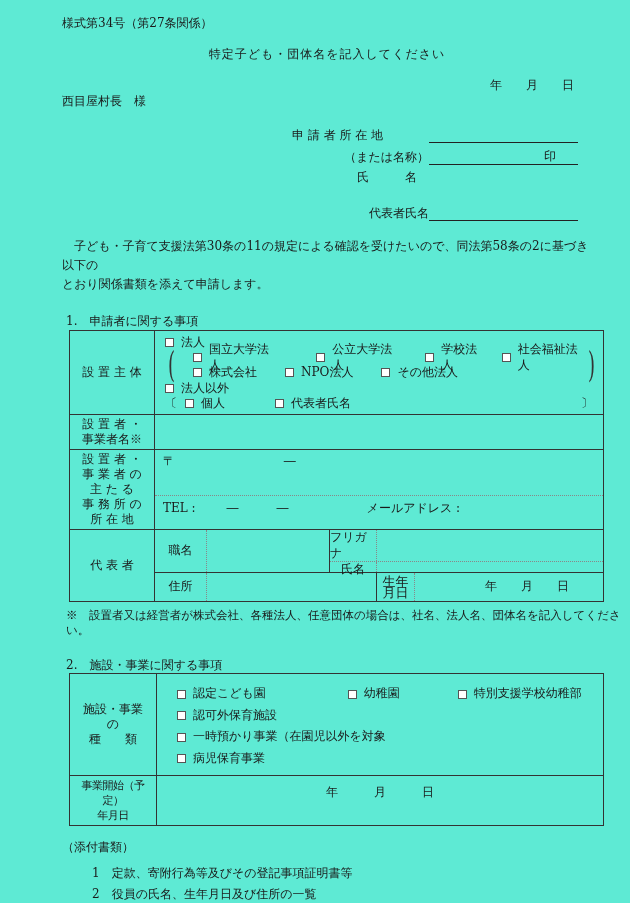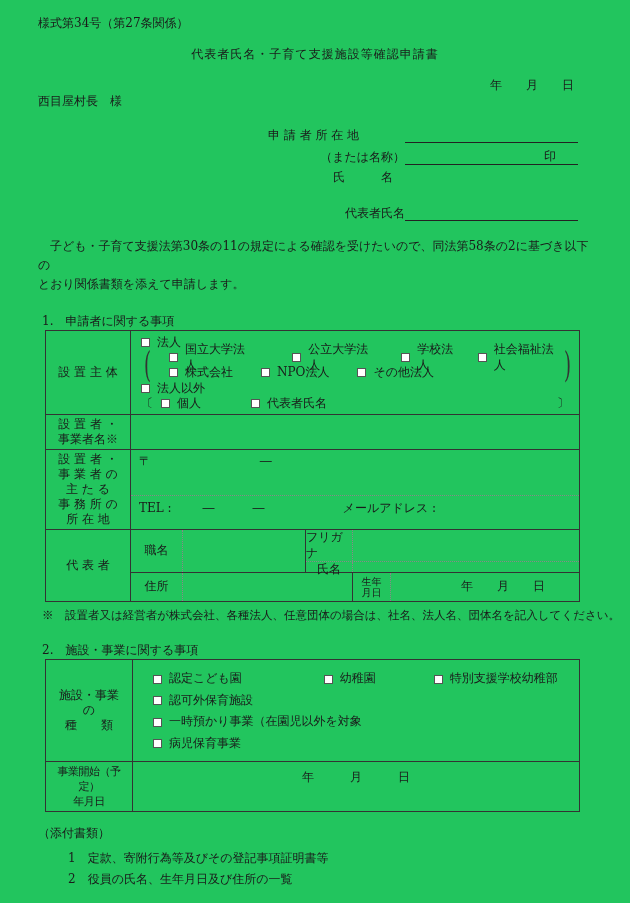--- a/index.html
+++ b/index.html
@@ -1,21 +1,21 @@
 <!DOCTYPE html>
 <html><head>
 <meta charset="utf-8">
 <style>
   * { box-sizing: border-box; }
   html,body { margin:0; padding:0; background:#e8e8e8; }
   .page {
     position:relative; width:630px; height:903px; margin:0 auto;
-    background:#22c55e; color:#1a1a1a;
+    background:#5eead4; color:#1a1a1a;
     font-family:"DejaVu Serif","Liberation Serif",serif;
-    font-size:12px; line-height:1.3; overflow:hidden;
+    font-size:12px; line-height:1.3; overflow:hidden;padding-left:24px;
   }
 
   .form-number { padding-top:16px; margin-left:38px; }
   .doc-title { text-align:center; margin-top:15px; letter-spacing:1px; }
   .date-line { text-align:right; margin-right:56px; margin-top:16px; }
   .addressee { margin-left:38px; }
 
   .app-block { margin:12px 52px 0 268px; }
   .app-row { display:flex; align-items:flex-end; height:22px; }
   .app-row.noline { height:20px; }
@@ -66,41 +66,41 @@
   .job-val { width:123px; border-right:1px solid #333; }
   .name-blk { flex:1; display:flex; flex-direction:column; min-width:0; }
   .fr-row { display:flex; flex:0.82; border-bottom:1px dotted #888; }
   .fr-lbl { width:47px; font-size:12px; display:flex; align-items:center; justify-content:center; border-right:1px dotted #888; }
   .fr-val { flex:1; }
   .nm-row { display:flex; flex:1.18; }
   .nm-lbl { width:47px; display:flex; align-items:center; justify-content:center; border-right:1px dotted #888; }
   .nm-val { flex:1; }
   .addr-lbl { width:52px; }
   .addr-val { width:170px; border-right:1px solid #333; }
-  .dob-lbl { width:38px; font-size:10px; line-height:11px; text-align:center; white-space:pre-line; }
+  .dob-lbl { width:38px; font-size:13px; line-height:11px; text-align:center; white-space:pre-line; }
   .dob-val { flex:1; display:flex; align-items:center; justify-content:center; padding-left:36px; }
 
   .note { margin:6px 0 0 42px; font-size:11.5px; }
 
   .svc { padding:9px 0 6px 20px; }
   .svc-line { height:21.5px; display:flex; align-items:center;gap:32px; }
   .start-lbl { font-size:11px; letter-spacing:-0.5px; }
   .start-val { display:flex; align-items:center; justify-content:center; height:33px; }
 
   .attach { margin:14px 0 0 38px; }
   .attach-items { margin-top:7px; margin-left:30px; }
   .attach-items > div { line-height:21.2px; }
 </style>
 </head>
 <body>
 
 <div class="page">
 
   <div class="form-number">様式第34号（第27条関係）</div>
-  <div class="doc-title">代表者氏名・子育て支援施設等確認申請書</div>
+  <div class="doc-title">特定子ども・団体名を記入してください</div>
   <div class="date-line">年　　月　　日</div>
   <div class="addressee">西目屋村長　様</div>
 
   <div class="app-block">
     <div class="app-row">
       <span class="app-label">申 請 者 所 在 地</span>
       <span class="uline"></span>
     </div>
     <div class="app-row">
       <span class="app-label lab-right">（または名称）</span>

